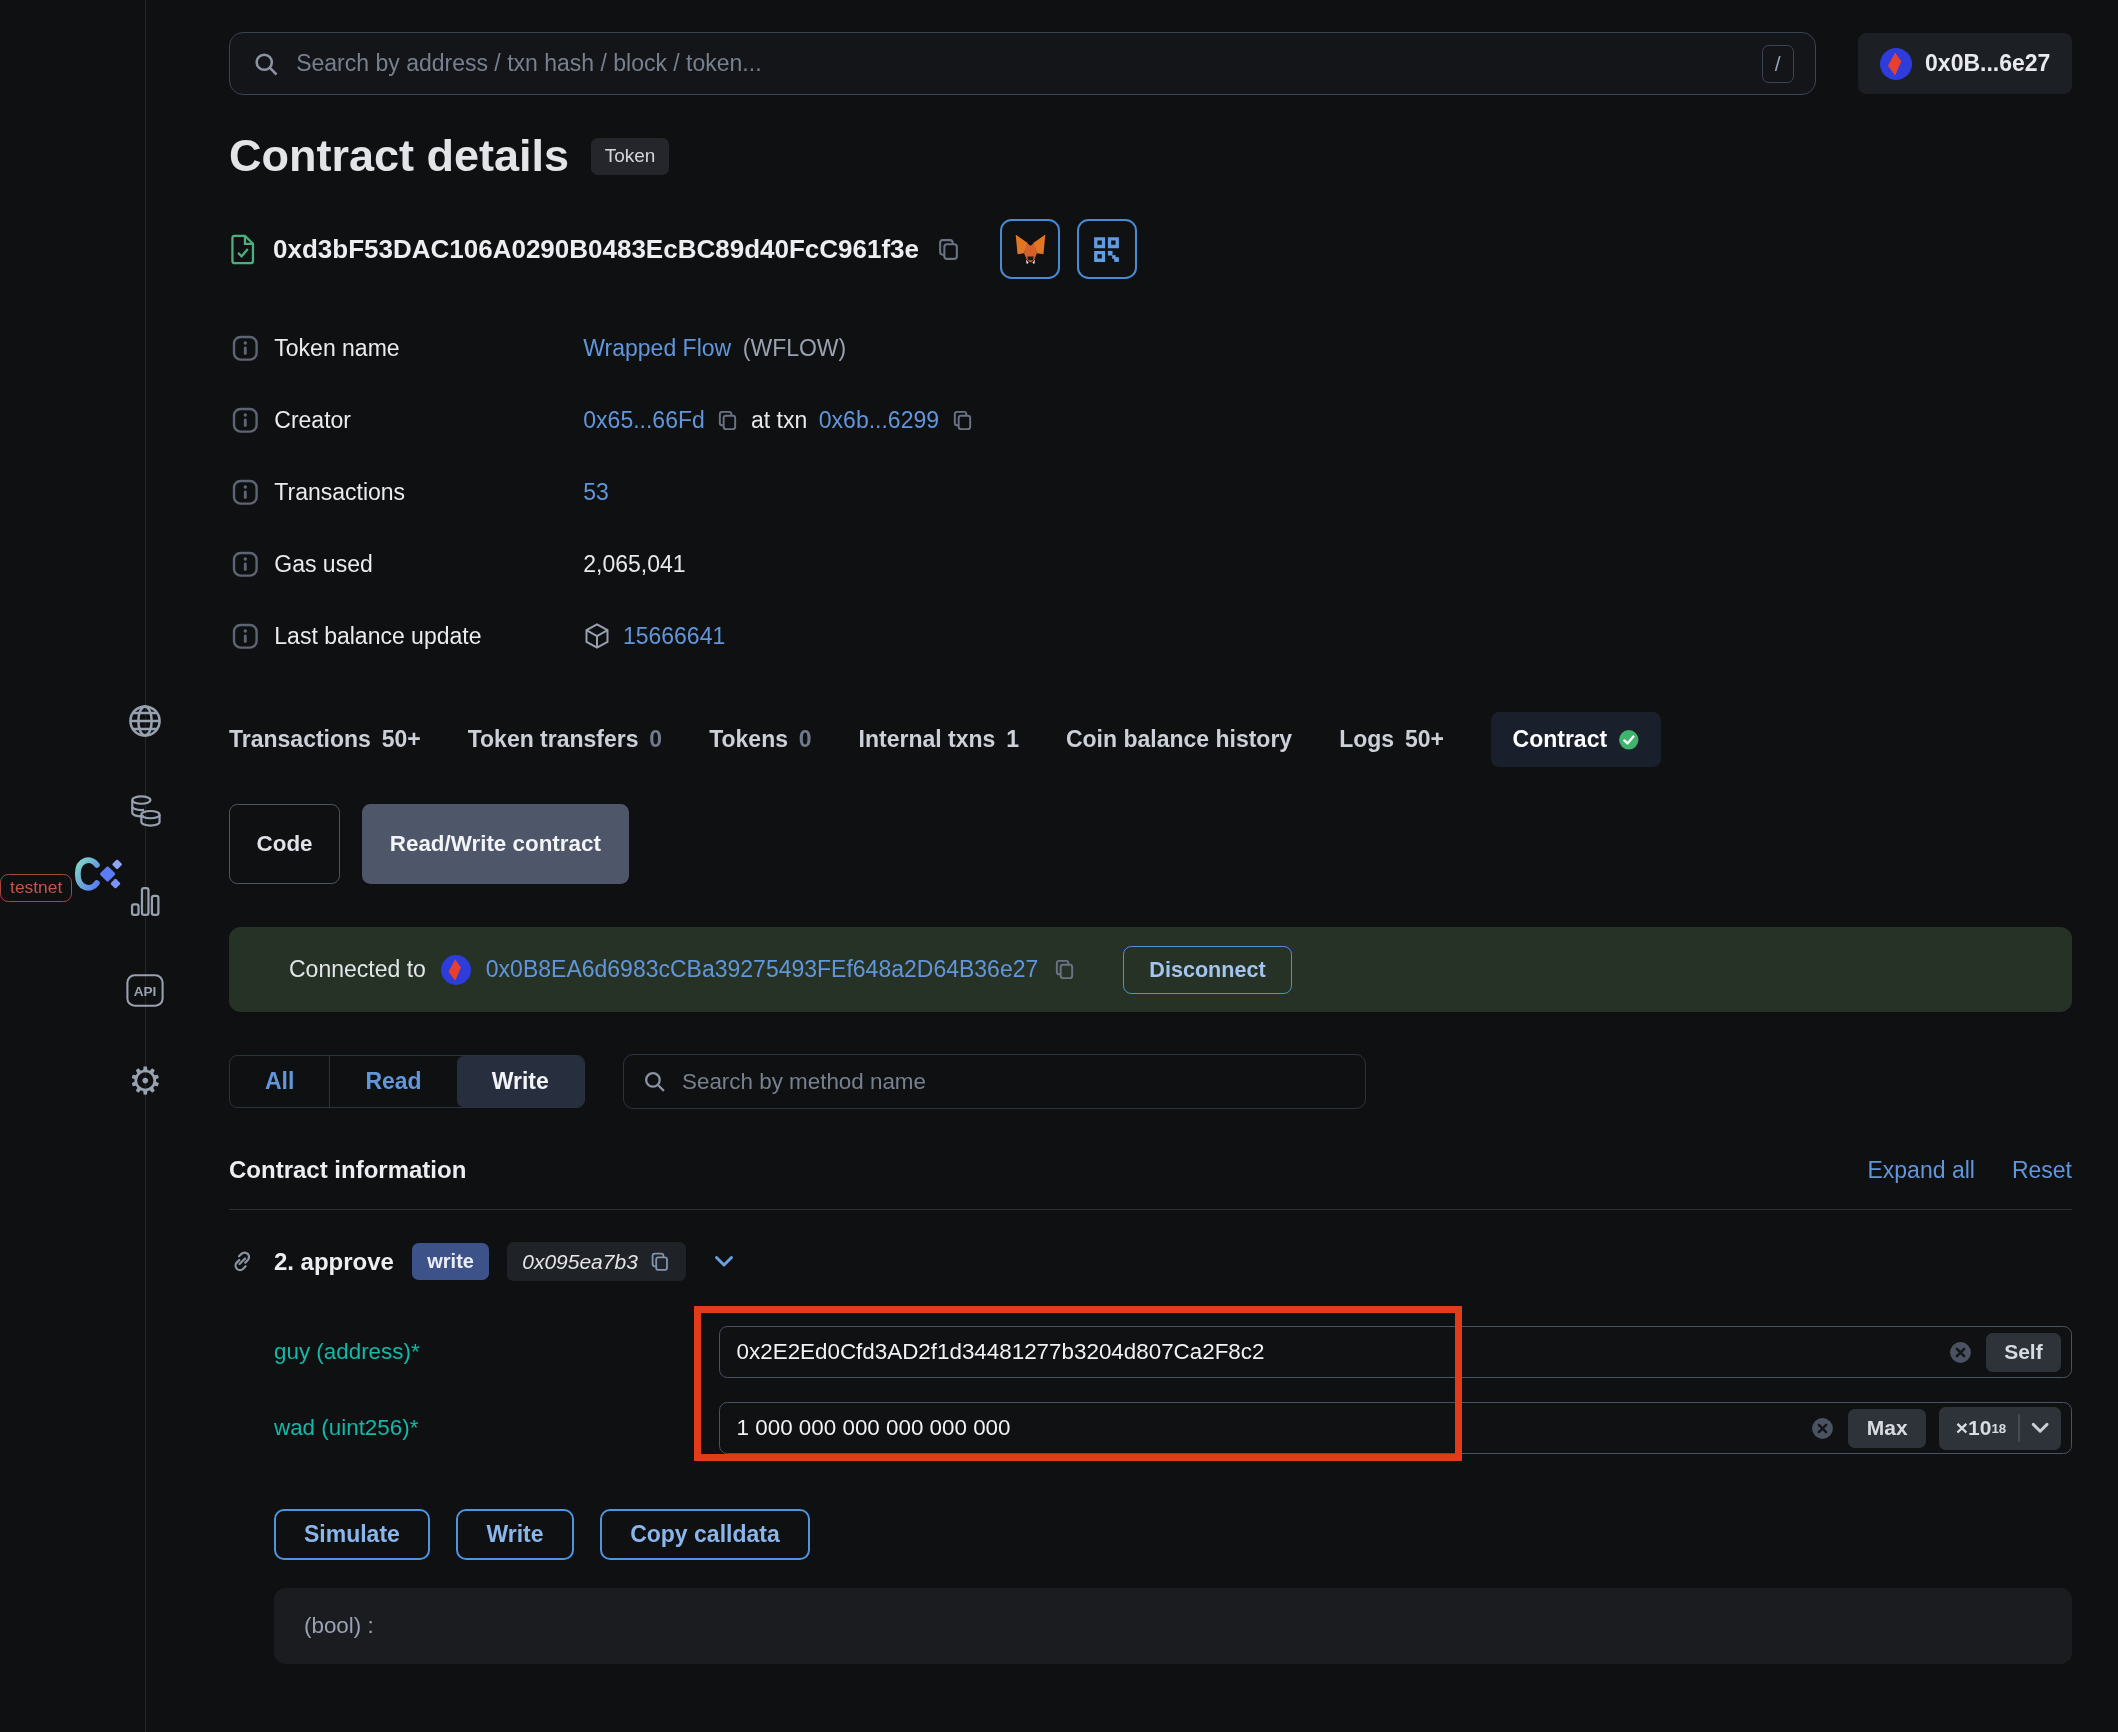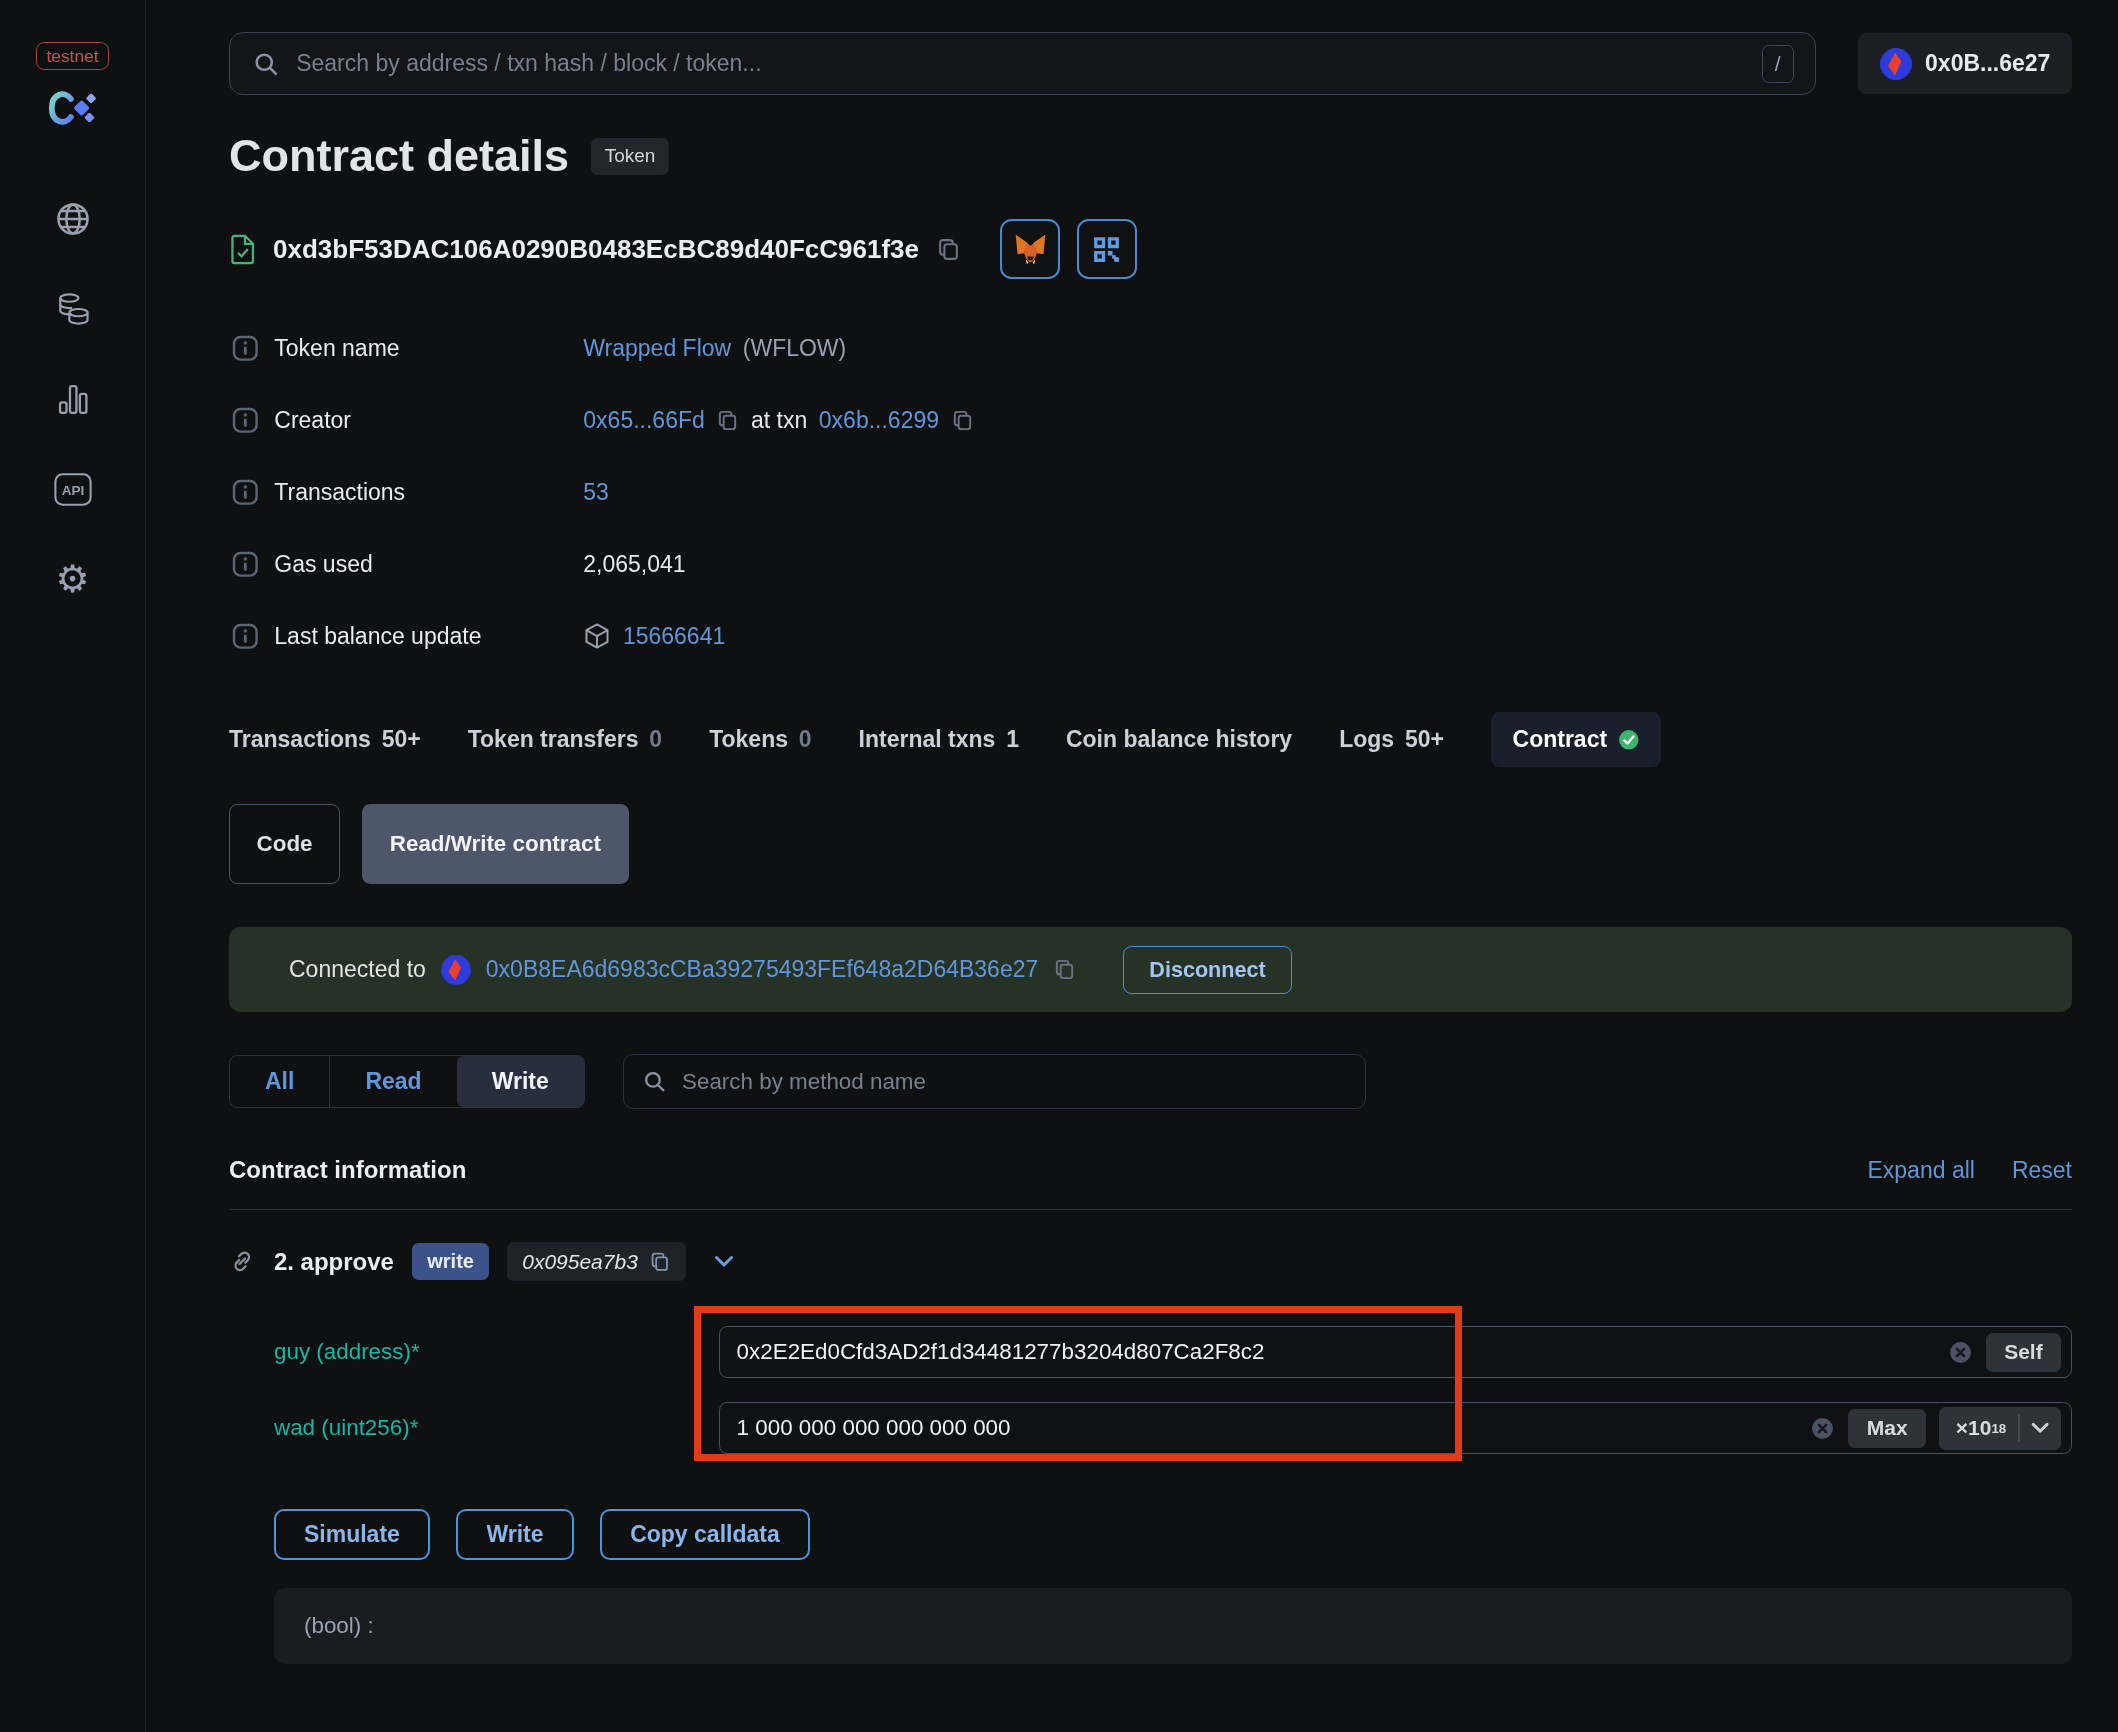--- a/index.html
+++ b/index.html
@@ -6,21 +6,21 @@
   html,body { width:2118px; height:1733px; }
   body {
     background:#0f1012;
     font-family:"Liberation Sans", sans-serif;
     color:#e6e8eb;
     overflow:hidden;
   }
   .app { display:flex; height:100%; }
 
   
-  .sidebar { width:146px; flex-shrink:0; border-right:1.7px solid #232528; display:flex; flex-direction:column; align-items:center; }
+  .sidebar { width:146px; flex-shrink:0; border-right:1.7px solid #232528; display:flex; align-items:center; }
   .testnet { margin-top:42px; border:1.7px solid #a84640; color:#c4554d; border-radius:8.3px; padding:2.5px 9.1px; font-size:17.4px; }
   .logo { margin-top:18.3px; cursor:pointer; }
   .nav { margin-top:68px; display:flex; flex-direction:column; gap:50px; align-items:center; }
   .icon-btn { width:40px; height:40px; display:flex; align-items:center; justify-content:center; color:#98a1b0; cursor:pointer; }
   .gear-glyph { font-size:38px; color:#98a1b0; line-height:1; }
 
   
   .main { flex:1; padding:0 46px 0 83px; }
 
   .topbar { margin-top:32px; display:flex; gap:42px; align-items:center; }

